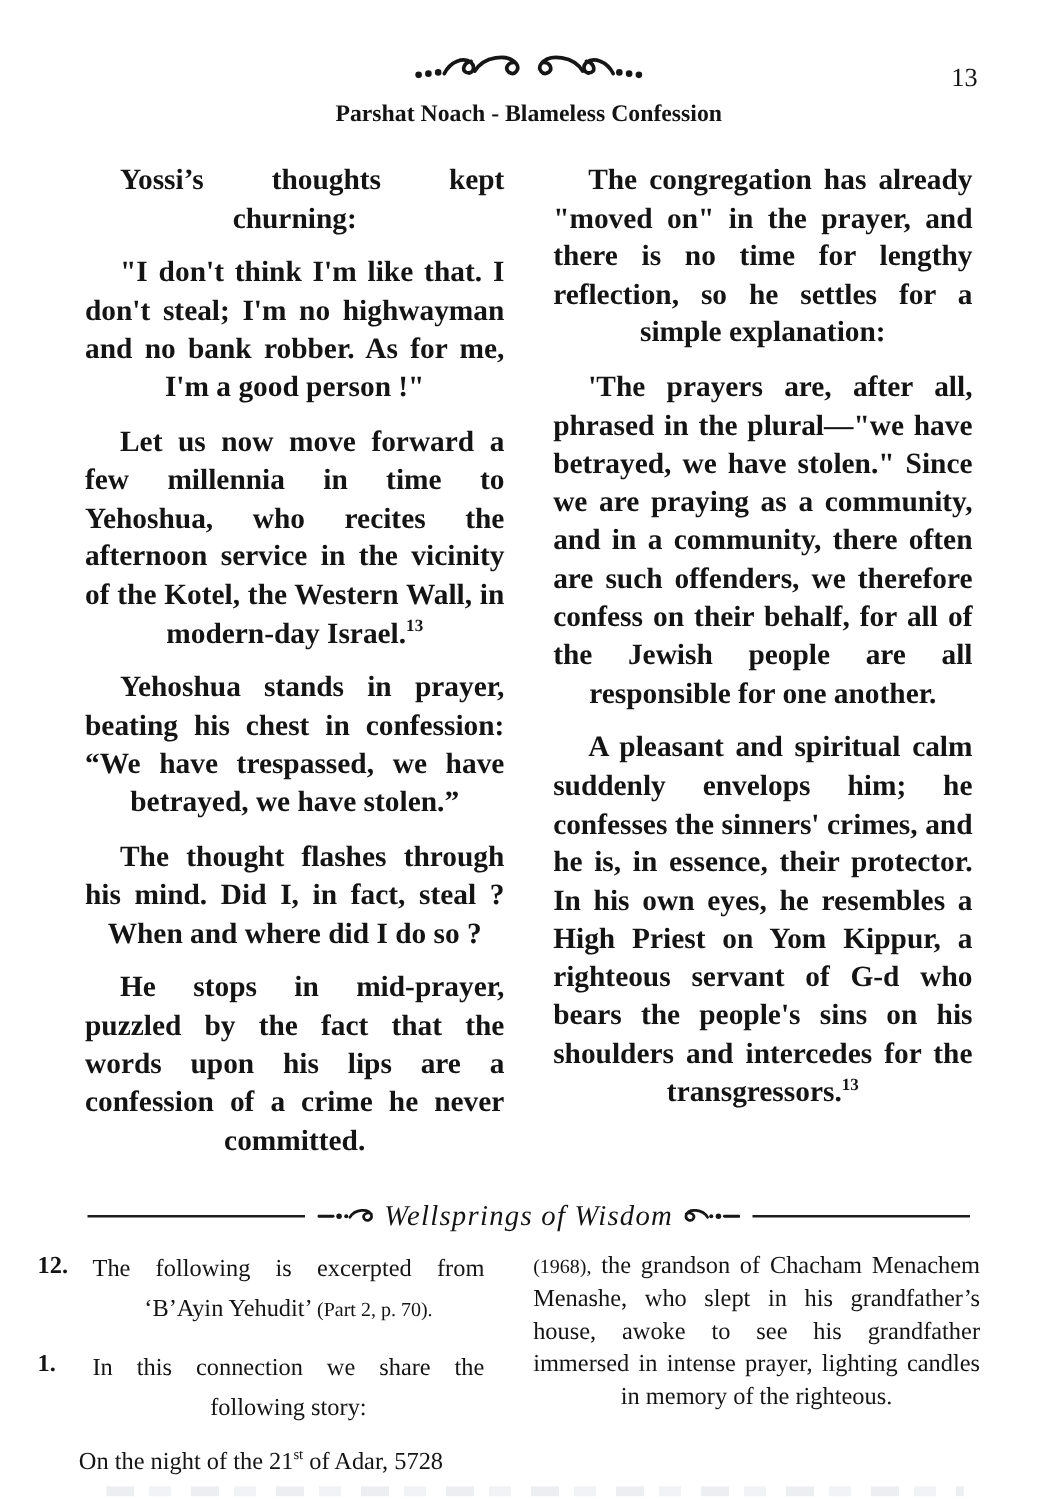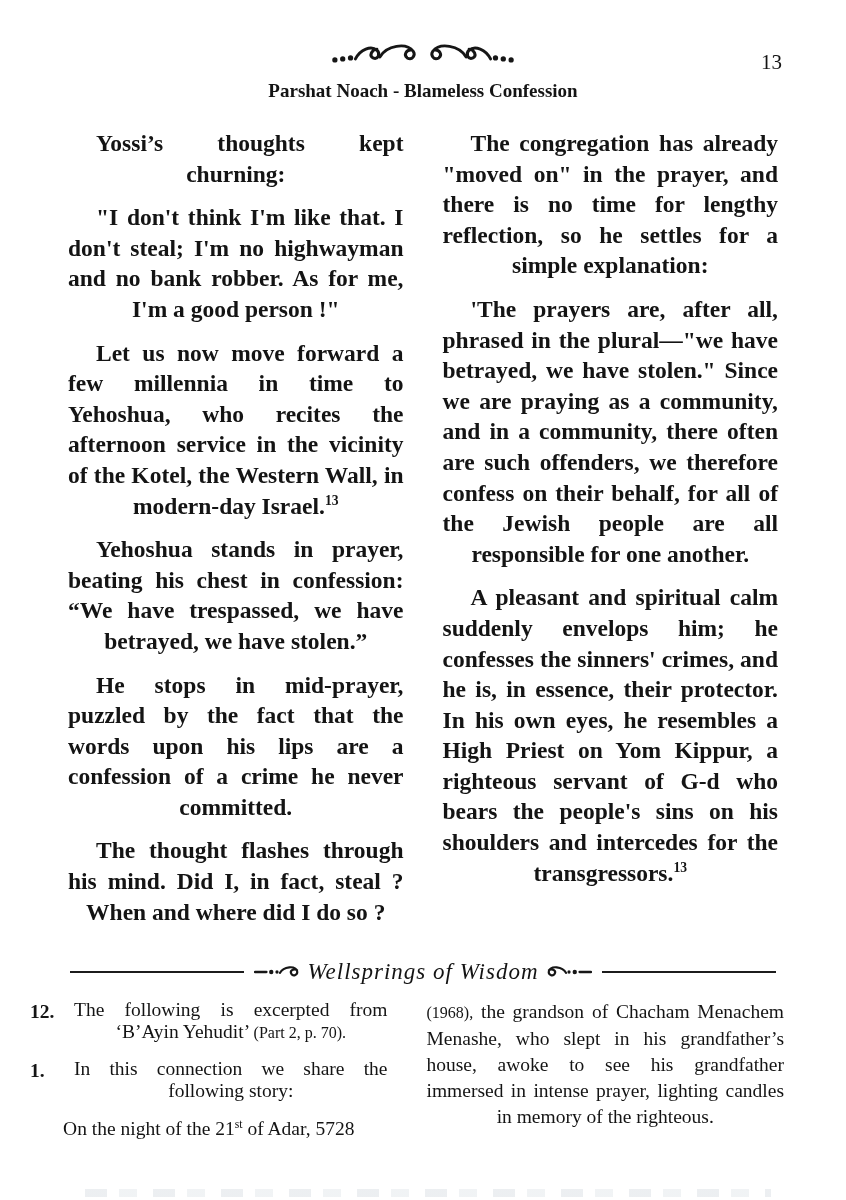--- a/index.html
+++ b/index.html
@@ -111,21 +111,21 @@
   .footnote { display: flex; margin: 0 0 14px 0; }
   .fn-num {
     flex: 0 0 44px;
     font-weight: 700;
     font-size: 19.5px;
     line-height: 26px;
   }
   .fn-body {
     flex: 1 1 auto;
     font-size: 19.5px;
-    line-height: 22px;
+    line-height: 32px;
     text-align: justify;
     text-align-last: center;
   }
   .fn-small { font-size: 16px; }
   .fn-cont, .fn-right-para {
     font-size: 19.5px;
     line-height: 26px;
     margin: 0;
   }
   .fn-cont { text-align: left; text-align-last: center; }
@@ -176,22 +176,22 @@
     <div class="page-number">13</div>
     <div class="subtitle">Parshat Noach - Blameless Confession</div>
   </div>
 
   <div class="columns">
     <div class="col">
       <p class="para"><span>Yossi’s thoughts kept churning:</span></p>
       <p class="para"><span>"I don't think I'm like that. I don't steal; I'm no highwayman and no bank robber. As for me, I'm a good person !"</span></p>
       <p class="para"><span>Let us now move forward a few millennia in time to Yehoshua, who recites the afternoon service in the vicinity of the Kotel, the Western Wall, in modern-day Israel.</span><sup class="fnref">13</sup></p>
       <p class="para"><span>Yehoshua stands in prayer, beating his chest in confession: “We have trespassed, we have betrayed, we have stolen.”</span></p>
+      <p class="para"><span>The thought flashes through his mind. Did I, in fact, steal ? When and where did I do so ?</span></p>
       <p class="para"><span>He stops in mid-prayer, puzzled by the fact that the words upon his lips are a confession of a crime he never committed.</span></p>
-      <p class="para"><span>The thought flashes through his mind. Did I, in fact, steal ? When and where did I do so ?</span></p>
     </div>
     <div class="col">
       <p class="para"><span>The congregation has already "moved on" in the prayer, and there is no time for lengthy reflection, so he settles for a simple explanation:</span></p>
       <p class="para"><span>'The prayers are, after all, phrased in the plural—"we have betrayed, we have stolen." Since we are praying as a community, and in a community, there often are such offenders, we therefore confess on their behalf, for all of the Jewish people are all responsible for one another.</span></p>
       <p class="para"><span>A pleasant and spiritual calm suddenly envelops him; he confesses the sinners' crimes, and he is, in essence, their protector. In his own eyes, he resembles a High Priest on Yom Kippur, a righteous servant of G-d who bears the people's sins on his shoulders and intercedes for the transgressors.</span><sup class="fnref">13</sup></p>
     </div>
   </div>
 
   <div class="divider">
     <div class="divider-line"></div>

